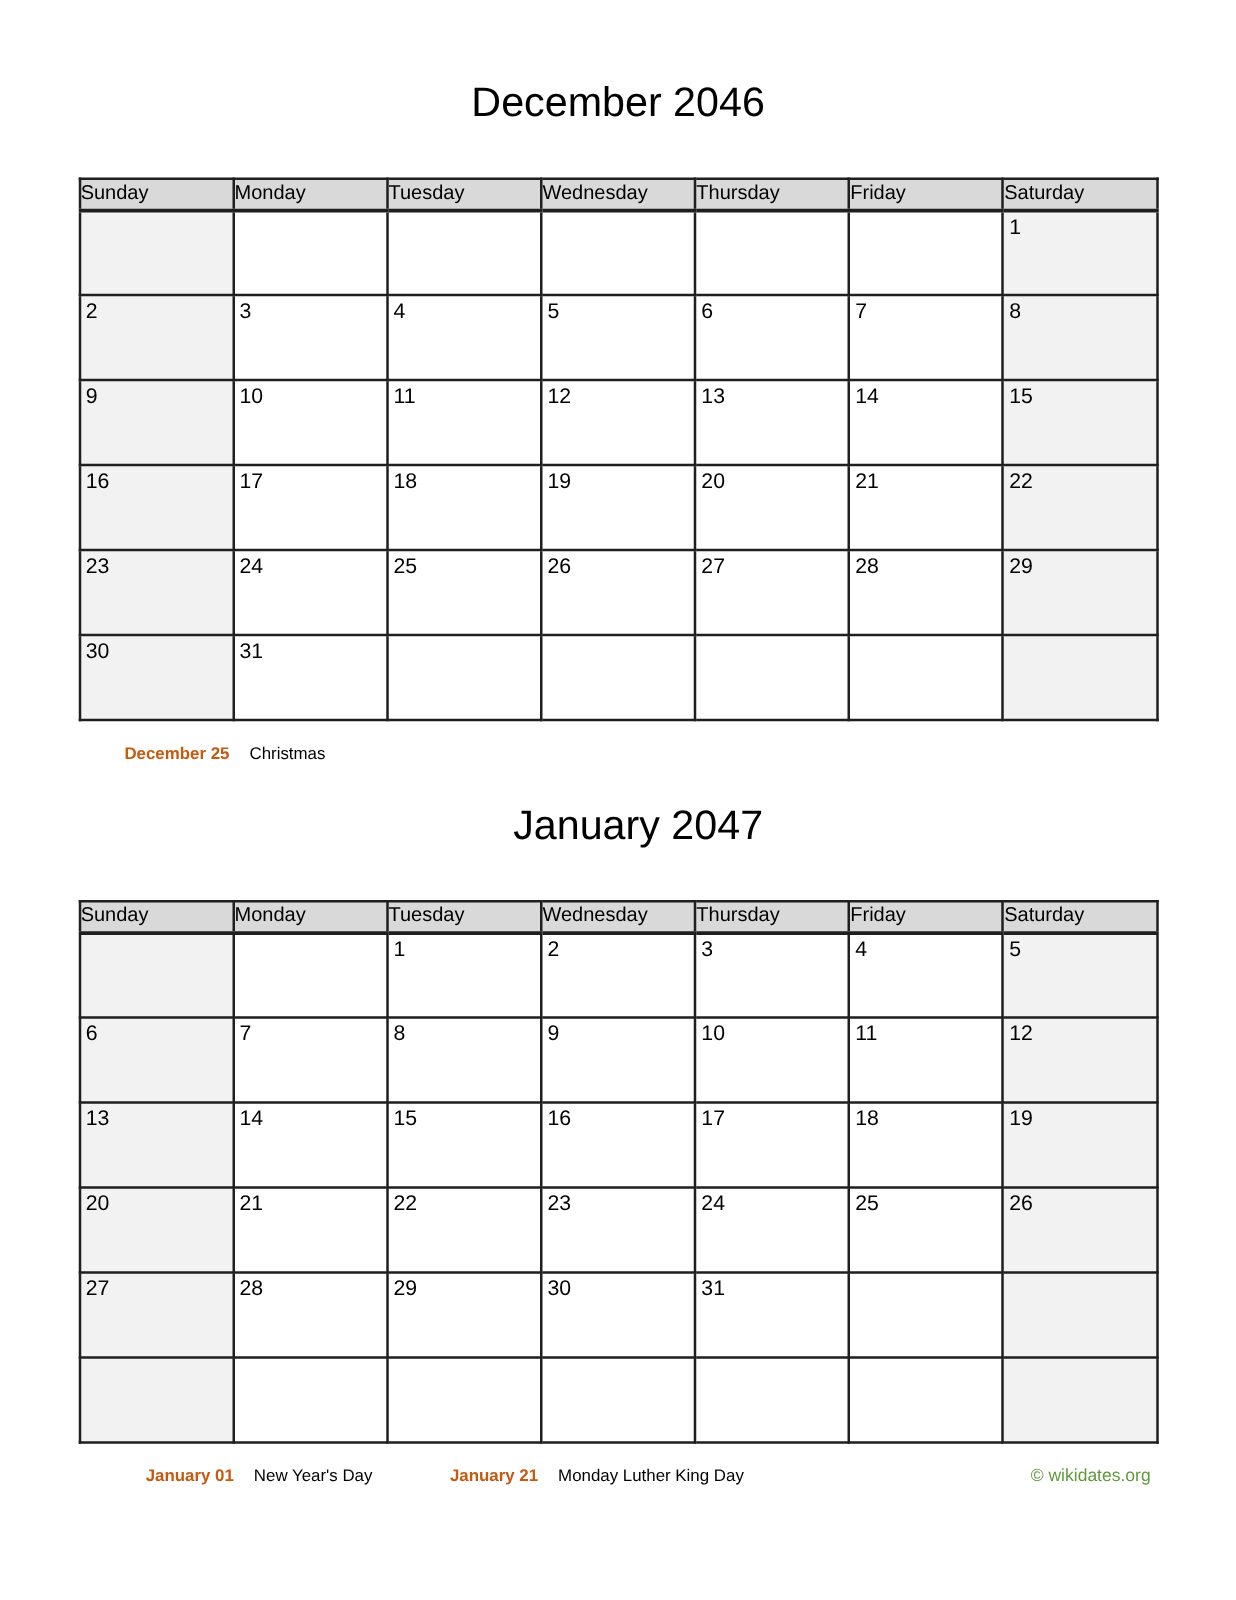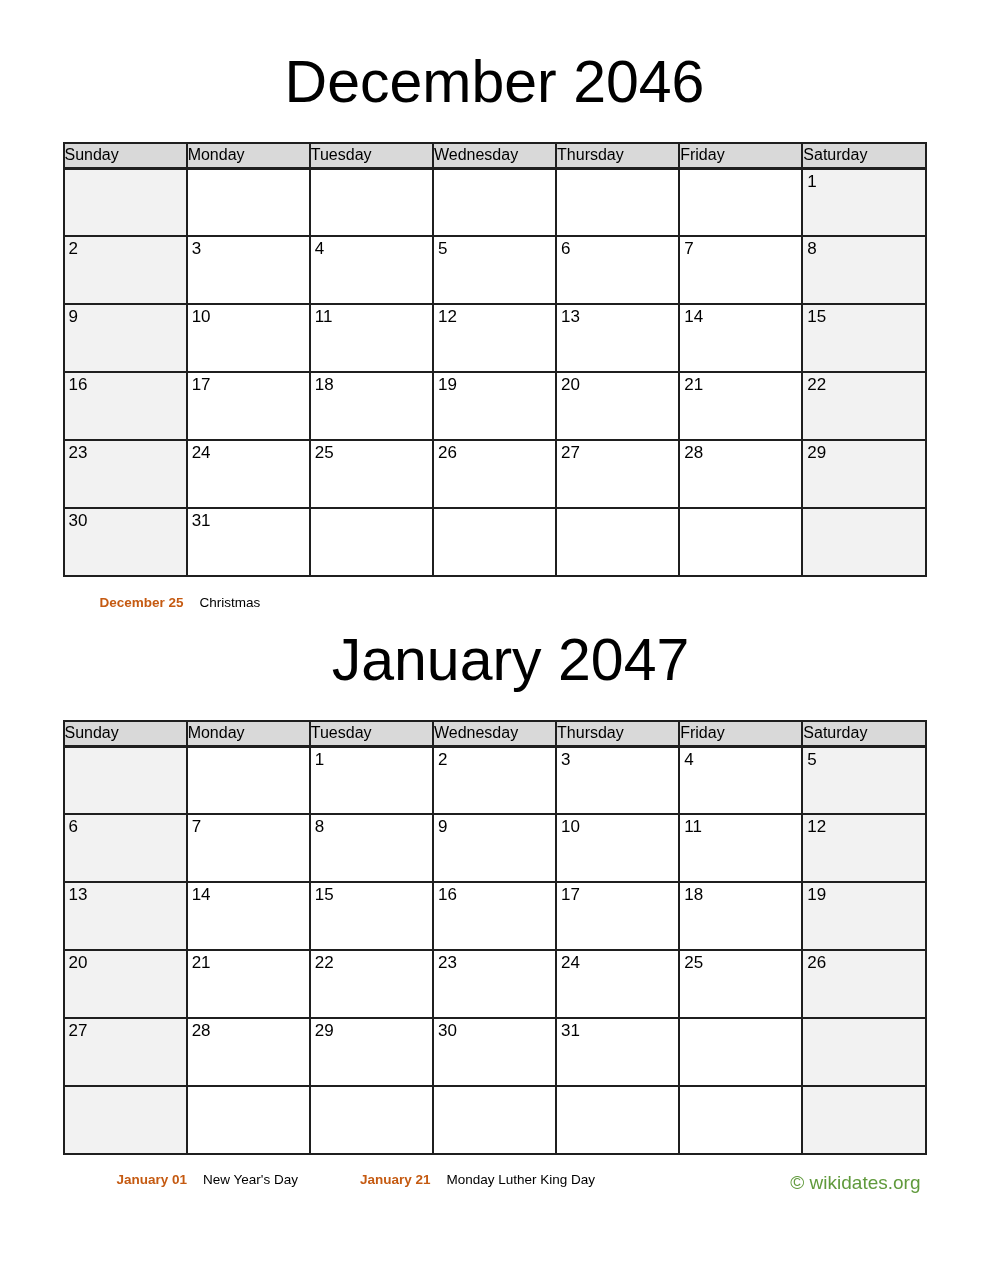--- a/index.html
+++ b/index.html
@@ -9,21 +9,21 @@
     background: #ffffff;
     color: #000000;
     font-family: "Liberation Sans", sans-serif;
   }
   body {
     width: 989px;
     height: 1280px;
     overflow: hidden;
   }
   .cal-title {
-    font-size: 59px;
+    font-size: 33px;
     font-weight: 400;
     text-align: center;
     line-height: 52px;
     margin: 0;
     color: #000000;
   }
   .title-dec { margin-top: 56px; margin-bottom: 34px; }
   .title-jan { margin-top: 24px; margin-bottom: 34px; margin-left: 32px; }
   table.calendar {
     border-collapse: collapse;
@@ -51,38 +51,38 @@
     padding: 1px 0 0 4px;
   }
   table.calendar td.weekend {
     background: var(--weekend-bg, #f2f2f2);
   }
   .day-number { display: inline-block; line-height: 22px; }
   .holiday-row {
     width: 864px;
     margin: 18px auto 0 auto;
     display: flex;
-    align-items: flex-start;
+    align-items: flex-end;
     font-size: 13.5px;
   }
   .holiday-row.dec { padding-left: 37px; }
   .holiday-row.footer { padding-left: 54px; margin-top: 17px; }
   .holiday-item { white-space: nowrap; margin-right: 62px; }
   .hol-date {
     font-weight: 700;
     color: var(--holiday-date-color, #c55a11);
   }
   .hol-name {
     color: #000000;
     margin-left: 16px;
   }
   .copyright {
     margin-left: auto;
     margin-right: 6px;
-    font-size: 19px;
+    font-size: 14px;
     color: var(--copyright-color, #609a3c);
     text-decoration: none;
     white-space: nowrap;
   }
 </style>
 </head>
 <body>
 
 <section>
   <h1 class="cal-title title-dec">December 2046</h1>

